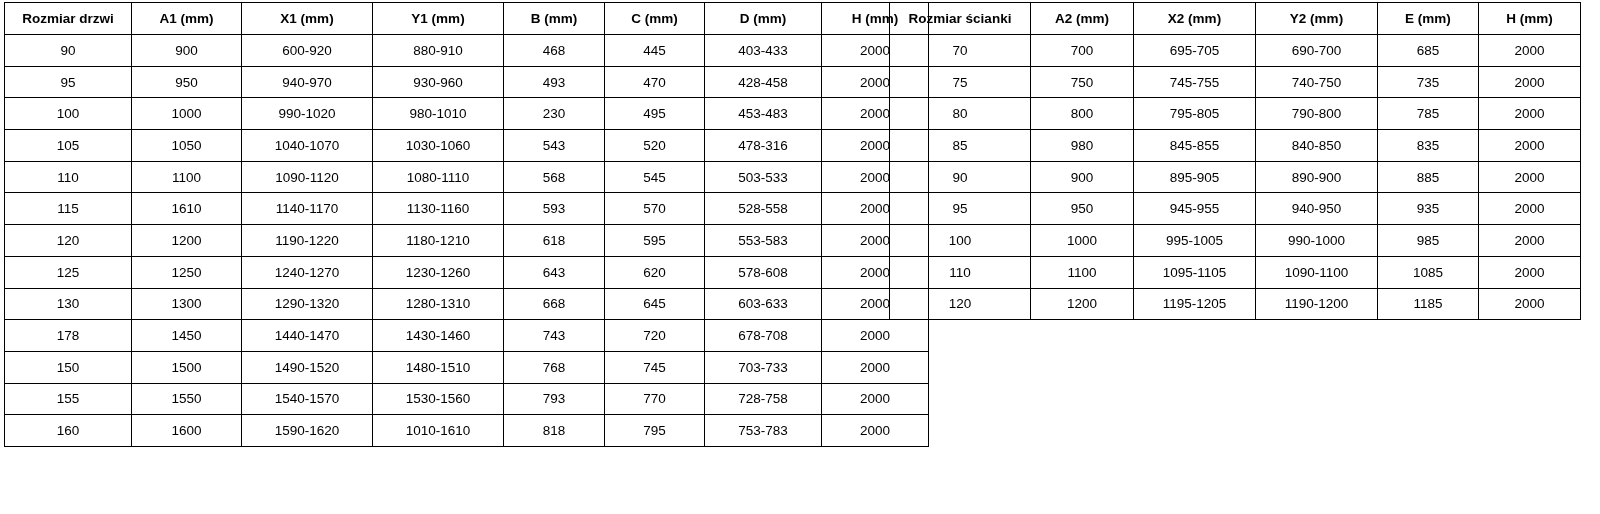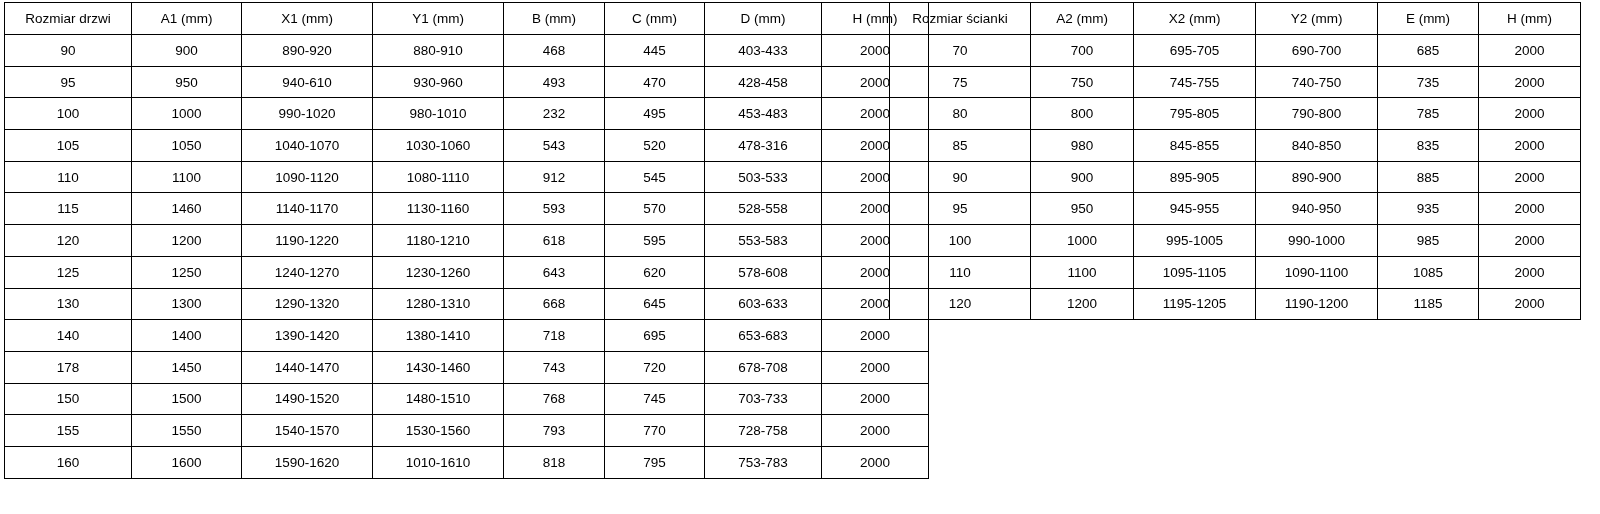--- a/index.html
+++ b/index.html
@@ -37,21 +37,21 @@
   table.spec th,
   table.spec td {
     border: 1px solid #000000;
     text-align: center;
     vertical-align: middle;
     font-size: 13.5px;
     color: #000000;
     padding: 0;
   }
   table.spec th {
-    font-weight: normal;
+    font-weight: bold;
     height: 31px;
     text-align: center;
   }
   table.spec td {
     font-weight: normal;
     height: 30.7px;
   }
   
   #doors-table col.c0 { width: 127px; }
   #doors-table col.c1 { width: 110px; }
@@ -95,70 +95,70 @@
             <th>B (mm)</th>
             <th>C (mm)</th>
             <th>D (mm)</th>
             <th>H (mm)</th>
           </tr>
       </thead>
       <tbody id="doors-body">
           <tr>
             <td>90</td>
             <td>900</td>
-            <td>890-920</td>
+            <td>600-920</td>
             <td>880-910</td>
             <td>468</td>
             <td>445</td>
             <td>403-433</td>
             <td>2000</td>
           </tr>
           <tr>
             <td>95</td>
             <td>950</td>
-            <td>940-610</td>
+            <td>940-970</td>
             <td>930-960</td>
             <td>493</td>
             <td>470</td>
             <td>428-458</td>
             <td>2000</td>
           </tr>
           <tr>
             <td>100</td>
             <td>1000</td>
             <td>990-1020</td>
             <td>980-1010</td>
-            <td>232</td>
+            <td>230</td>
             <td>495</td>
             <td>453-483</td>
             <td>2000</td>
           </tr>
           <tr>
             <td>105</td>
             <td>1050</td>
             <td>1040-1070</td>
             <td>1030-1060</td>
             <td>543</td>
             <td>520</td>
             <td>478-316</td>
             <td>2000</td>
           </tr>
           <tr>
             <td>110</td>
             <td>1100</td>
             <td>1090-1120</td>
             <td>1080-1110</td>
-            <td>912</td>
+            <td>568</td>
             <td>545</td>
             <td>503-533</td>
             <td>2000</td>
           </tr>
           <tr>
             <td>115</td>
-            <td>1460</td>
+            <td>1610</td>
             <td>1140-1170</td>
             <td>1130-1160</td>
             <td>593</td>
             <td>570</td>
             <td>528-558</td>
             <td>2000</td>
           </tr>
           <tr>
             <td>120</td>
             <td>1200</td>
@@ -180,30 +180,20 @@
             <td>2000</td>
           </tr>
           <tr>
             <td>130</td>
             <td>1300</td>
             <td>1290-1320</td>
             <td>1280-1310</td>
             <td>668</td>
             <td>645</td>
             <td>603-633</td>
-            <td>2000</td>
-          </tr>
-          <tr>
-            <td>140</td>
-            <td>1400</td>
-            <td>1390-1420</td>
-            <td>1380-1410</td>
-            <td>718</td>
-            <td>695</td>
-            <td>653-683</td>
             <td>2000</td>
           </tr>
           <tr>
             <td>178</td>
             <td>1450</td>
             <td>1440-1470</td>
             <td>1430-1460</td>
             <td>743</td>
             <td>720</td>
             <td>678-708</td>

